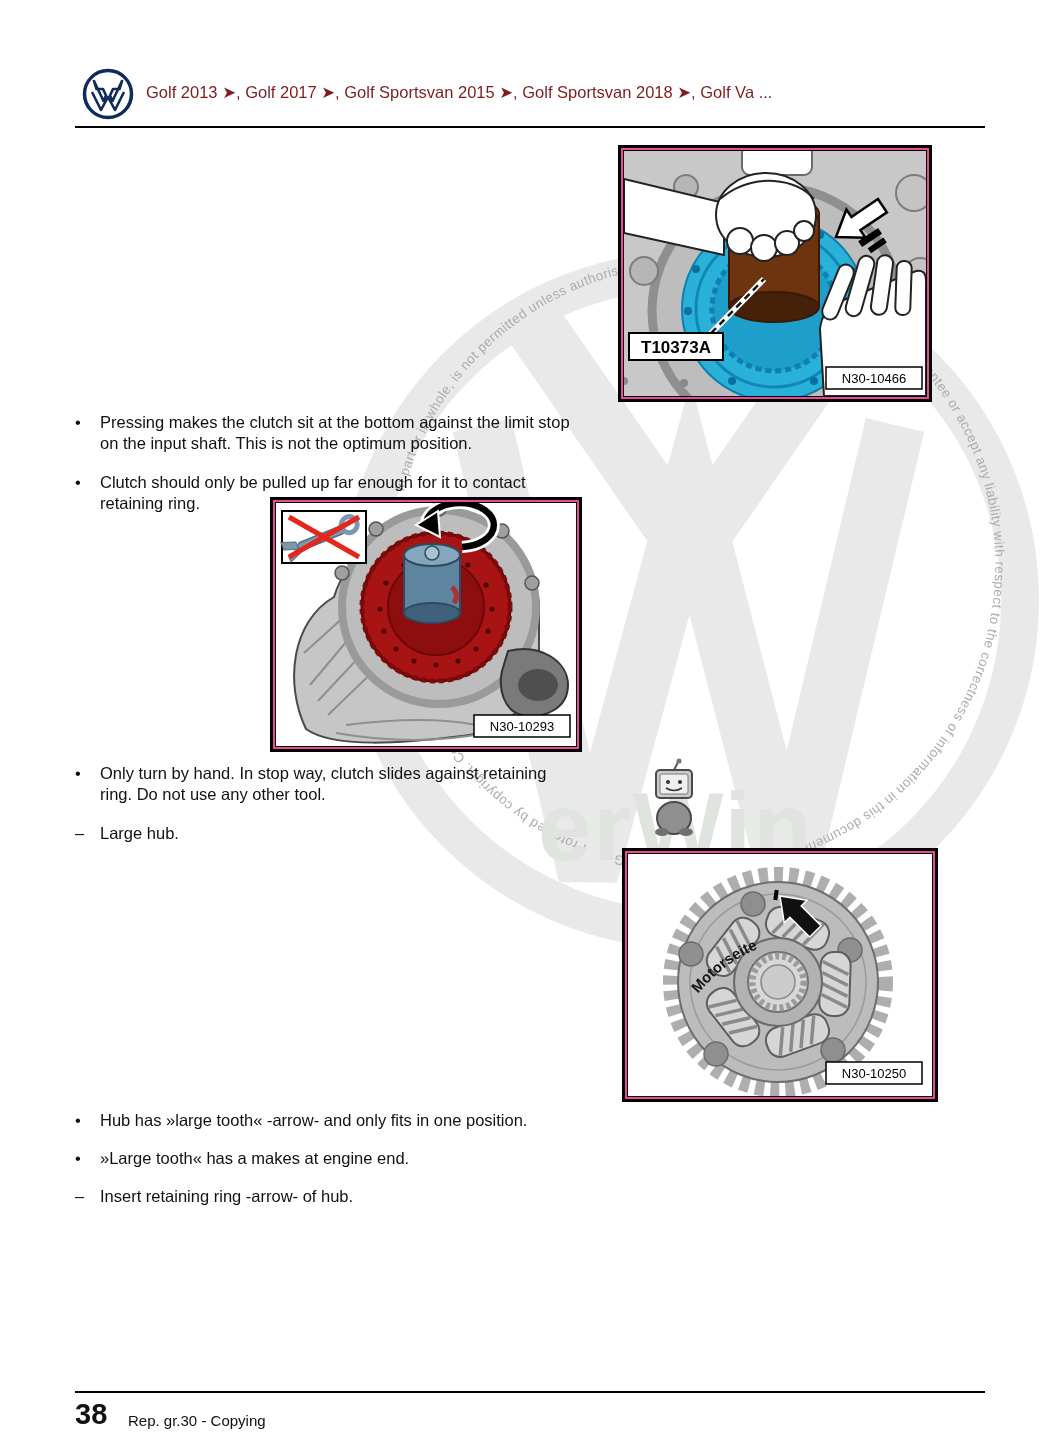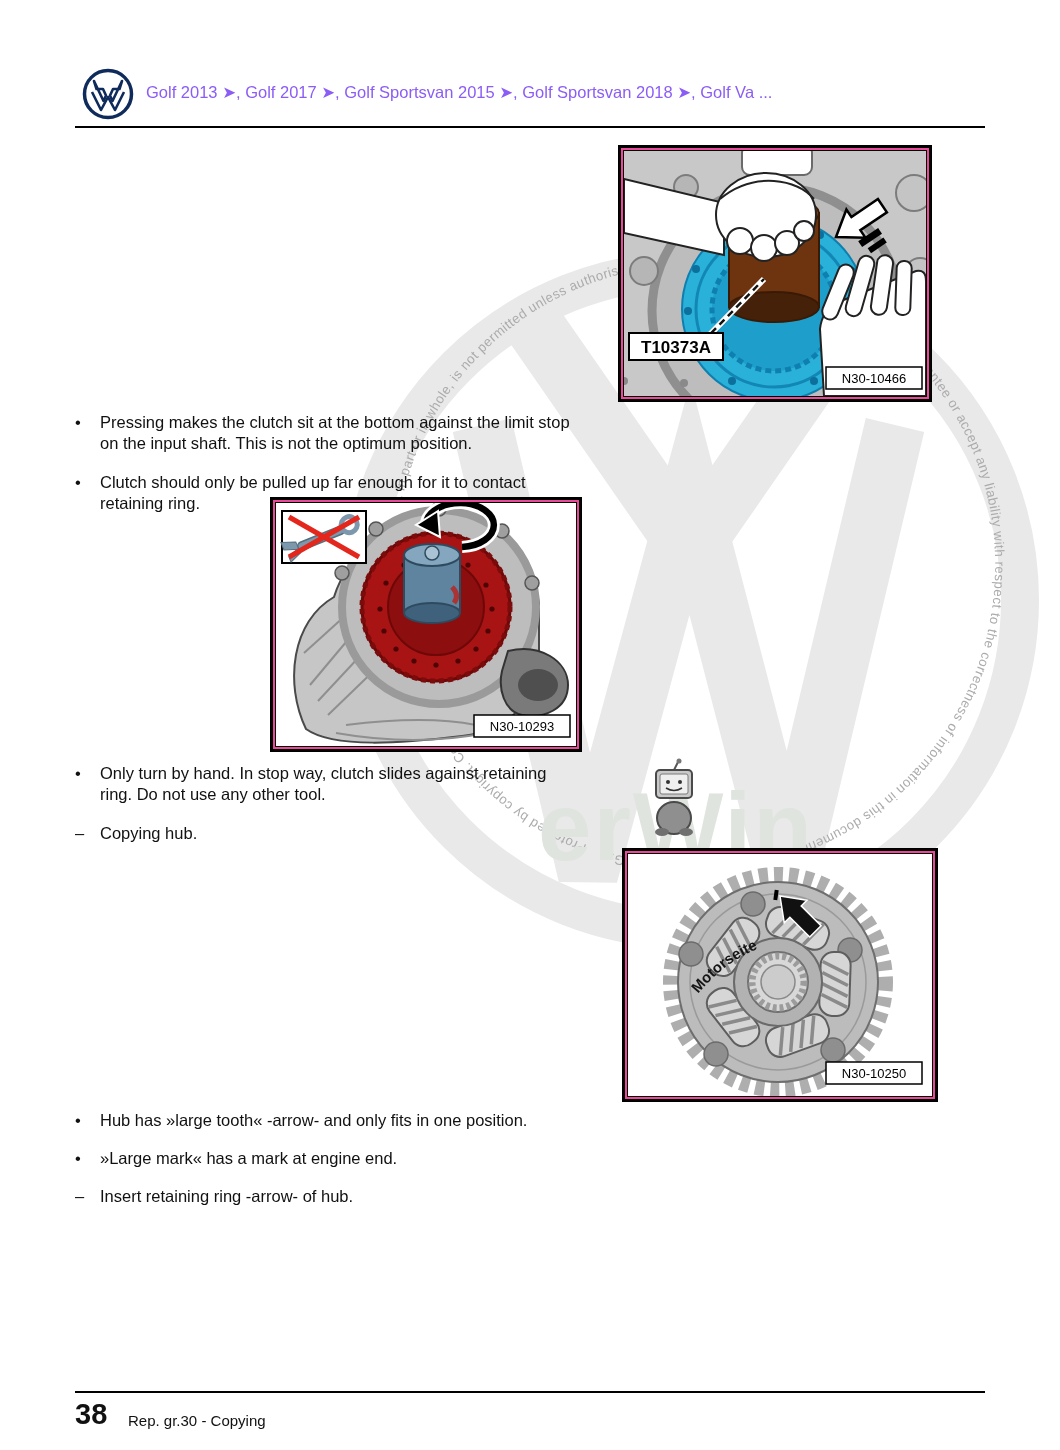--- a/index.html
+++ b/index.html
@@ -2,21 +2,21 @@
 <html><head>
 <meta charset="utf-8">
 <style>
   html,body{margin:0;padding:0;background:#fff;}
   #page{
     position:relative;width:1060px;height:1450px;background:#fff;overflow:hidden;
     font-family:"Liberation Sans",sans-serif;color:#111;
   }
   
   #hdr-logo{position:absolute;left:82px;top:68px;width:52px;height:52px;z-index:2;}
-  #hdr-text{position:absolute;left:146px;top:81px;z-index:2;font-size:16.5px;line-height:22px;color:#8b5cf6;}
+  #hdr-text{position:absolute;left:146px;top:81px;z-index:2;font-size:16.5px;line-height:22px;color:#7f1d1d;}
   #rule-top{position:absolute;left:75px;top:126px;width:910px;height:2px;background:#000;z-index:2;}
   
   .blist{position:absolute;left:75px;width:510px;z-index:3;font-size:16.5px;line-height:21px;}
   .bitem{position:relative;margin-bottom:18px;}
   .bmark{position:absolute;left:0;top:0;width:25px;}
   .btext{margin-left:25px;width:482px;}
   #blist1{top:412px;}
   #blist2{top:763px;}
   #blist3{top:1110px;}
   #blist3 .bitem{margin-bottom:17px;}
@@ -260,21 +260,21 @@
     </div>
   </div>
 
   <div id="blist2" class="blist">
     <div class="bitem">
       <span class="bmark">•</span>
       <div class="btext">Only turn by hand. In stop way, clutch slides against retaining ring. Do not use any other tool.</div>
     </div>
     <div class="bitem">
       <span class="bmark">–</span>
-      <div class="btext">Copying hub.</div>
+      <div class="btext">Large hub.</div>
     </div>
   </div>
 
   <div id="fig3" class="figframe">
     <div class="figinner">
     <svg width="304" height="242" viewBox="0 0 304 242">
       <rect width="304" height="242" fill="#ffffff"></rect>
       <g>
 
         <circle cx="150" cy="128" r="106" fill="none" stroke="#aeaeae" stroke-width="18" stroke-dasharray="9 6"></circle>
@@ -361,21 +361,21 @@
     </div>
   </div>
 
   <div id="blist3" class="blist">
     <div class="bitem">
       <span class="bmark">•</span>
       <div class="btext">Hub has »large tooth« -arrow- and only fits in one position.</div>
     </div>
     <div class="bitem">
       <span class="bmark">•</span>
-      <div class="btext">»Large mark« has a mark at engine end.</div>
+      <div class="btext">»Large tooth« has a makes at engine end.</div>
     </div>
     <div class="bitem">
       <span class="bmark">–</span>
       <div class="btext">Insert retaining ring -arrow- of hub.</div>
     </div>
   </div>
 
   <div id="rule-bot"></div>
   <div id="pgnum">38</div>
   <div id="pglabel">Rep. gr.30 - Copying</div>

